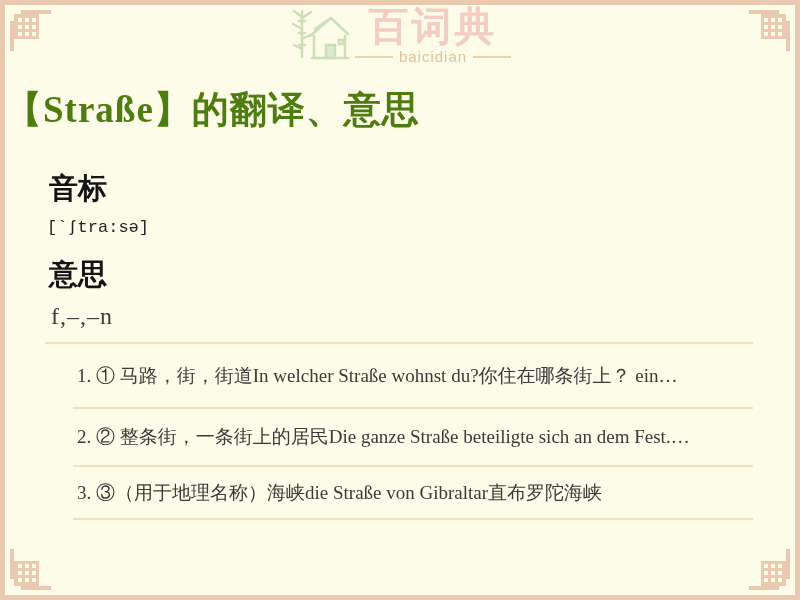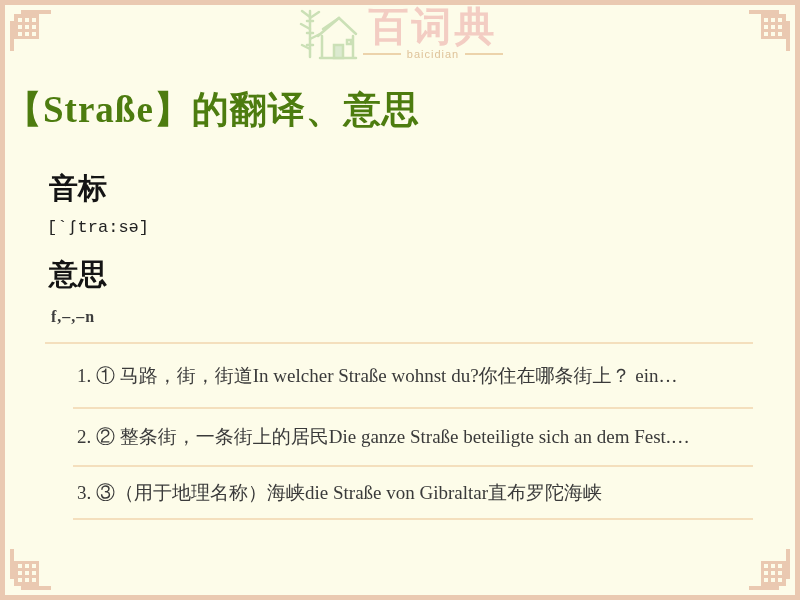--- a/index.html
+++ b/index.html
@@ -15,33 +15,33 @@
   .corner.bl{bottom:2px;left:2px;transform:scaleY(-1);}
   .corner.br{bottom:2px;right:2px;transform:scale(-1,-1);}
 
   
   .logo{display:flex;justify-content:center;align-items:flex-start;height:62px;}
   .logo-icon{width:62px;height:58px;margin-right:4px;flex:0 0 auto;}
   .logo-text{display:flex;flex-direction:column;align-items:center;}
   .brand{font-size:40px;font-weight:bold;color:#f3cdc3;letter-spacing:3px;line-height:44px;}
   .subtitle-row{display:flex;align-items:center;gap:6px;margin-top:-1px;justify-content:center;width:100%;}
   .dash{width:38px;height:2px;background:#ecd3ab;}
-  .subtitle{font-family:"Liberation Sans","DejaVu Sans",sans-serif;font-size:11px;color:#dfc39a;letter-spacing:1px;}
+  .subtitle{font-family:"Liberation Sans","DejaVu Sans",sans-serif;font-size:15px;color:#dfc39a;letter-spacing:1px;}
 
   
   .title{margin:22px 0 0;text-align:left;font-size:37px;font-weight:bold;
          color:#4d7c0f;letter-spacing:1px;line-height:42px;}
 
   
   .content{margin:44px 42px 0 40px;color:#3c3c3c;}
   .sec-heading{font-size:29px;font-weight:bold;color:#141414;margin:0 0 0 4px;line-height:26px;}
   .phonetic{font-family:Liberation Mono, monospace;font-size:17px;color:#222;
             margin:16px 0 0 2px;line-height:22px;}
   .meaning-heading{margin-top:22px;}
-  .grammar{font-size:16px;font-weight:bold;color:#3d3d3d;margin:18px 0 0 6px;letter-spacing:1px;line-height:23px;}
+  .grammar{font-size:24px;font-weight:normal;color:#3d3d3d;margin:18px 0 0 6px;letter-spacing:1px;line-height:23px;}
 
   .definitions{list-style:none;margin:14px 0 0;padding:0;border-top:2px solid #f4dfbd;}
   .definitions li{border-bottom:2px solid #f4dfbd;font-size:19px;color:#3a3a3a;
                   padding-left:4px;white-space:nowrap;overflow:hidden;
                   display:flex;align-items:center;margin-left:28px;}
   .definitions li:nth-child(1){height:63px;}
   .definitions li:nth-child(2){height:56px;}
   .definitions li:nth-child(3){height:51px;}
 </style>
 </head>

